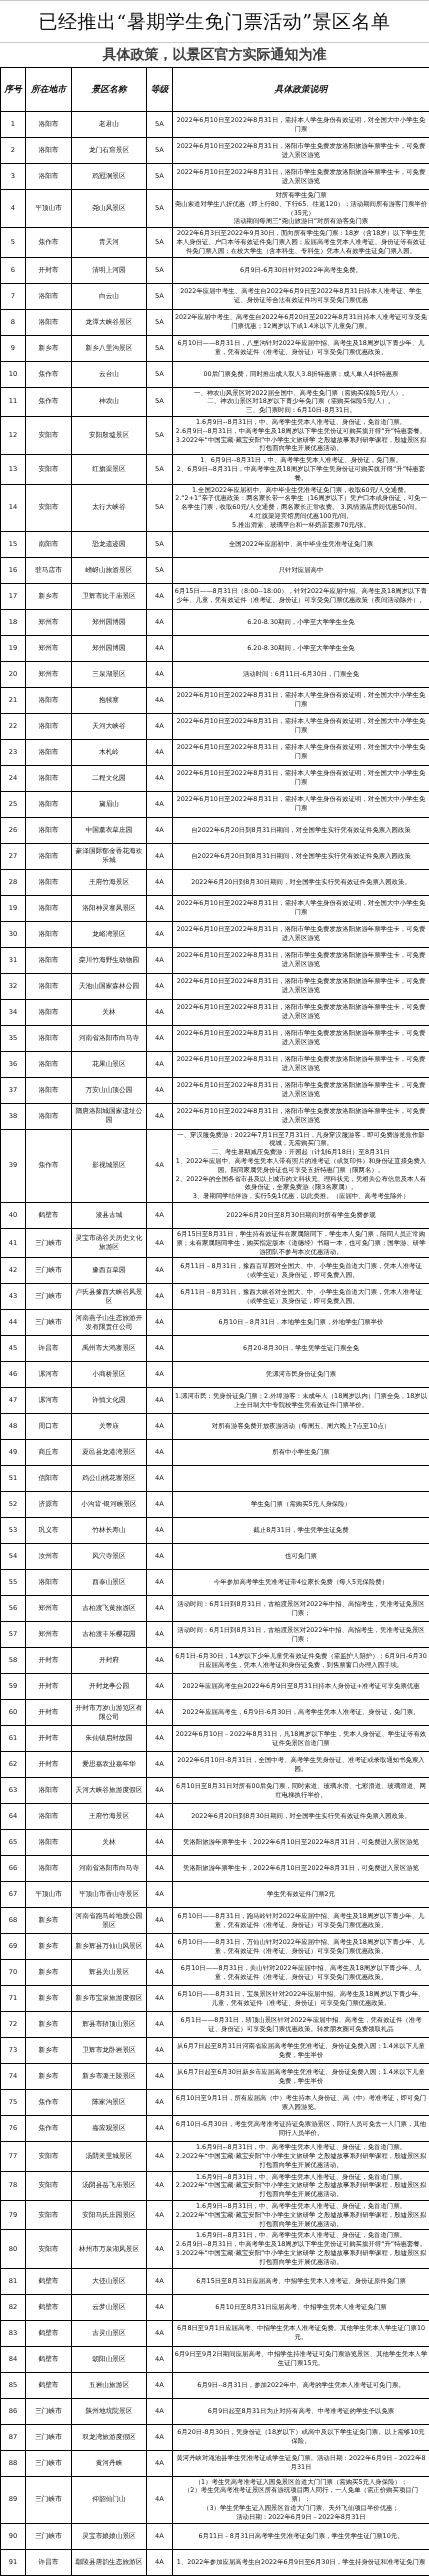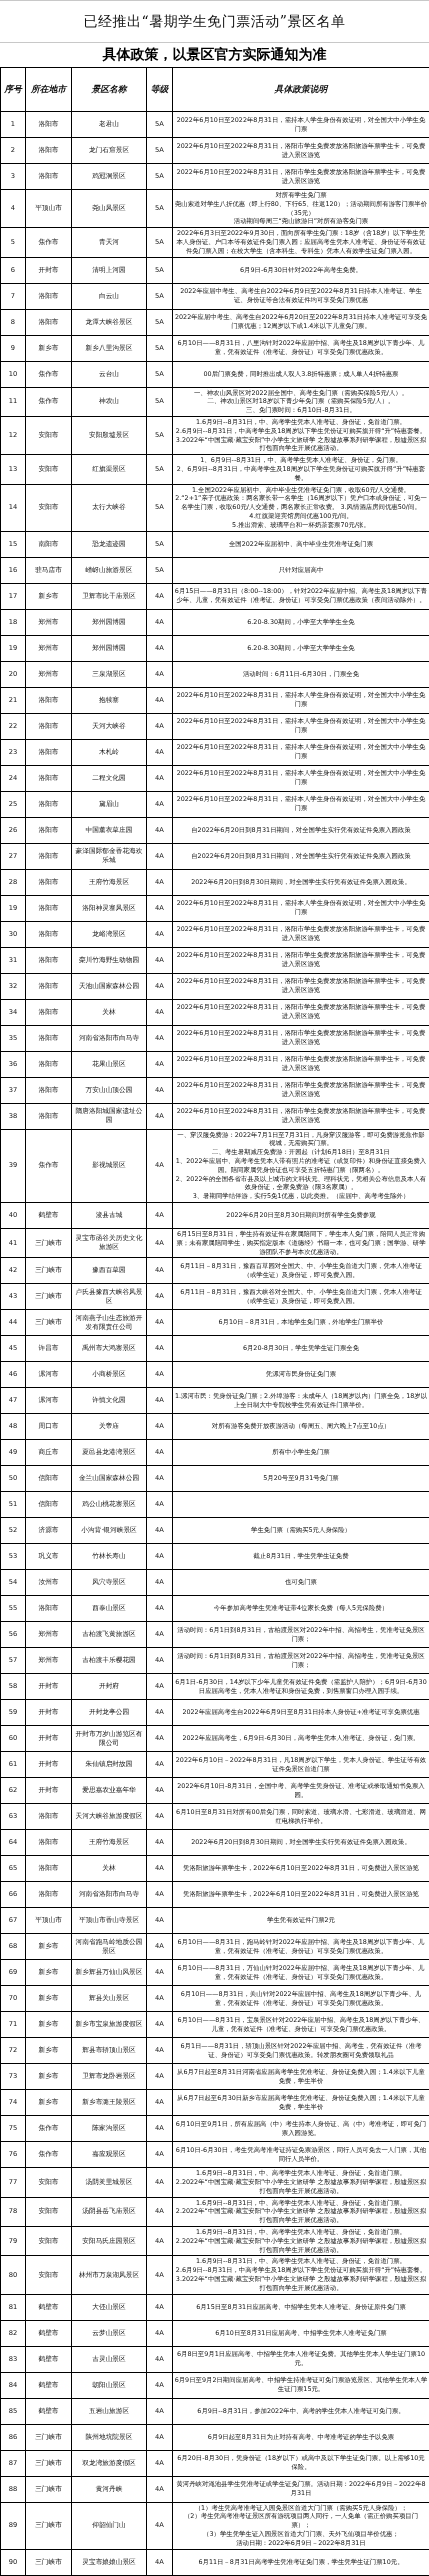--- a/index.html
+++ b/index.html
@@ -1,18 +1,18 @@
 <!DOCTYPE html>
 <html style="font-size:8.2px"><head>
 <meta charset="utf-8">
 <style>
   html,body{margin:0;padding:0;background:#fff;}
   body{width:429px;font-family:"DejaVu Sans","Liberation Sans",sans-serif;color:#111;}
-  .title{height:41px;border-top:0.5px solid #c8c8c8;border-bottom:0.5px solid #c8c8c8;display:flex;align-items:center;justify-content:center;font-size:14px;font-family:"DejaVu Serif","Liberation Serif",serif;letter-spacing:0.5px;}
-  .subtitle{height:24px;display:flex;align-items:center;justify-content:center;font-size:14px;color:#000000;font-weight:bold;font-family:"DejaVu Serif","Liberation Serif",serif;}
+  .title{height:41px;border-top:0.5px solid #c8c8c8;border-bottom:0.5px solid #c8c8c8;display:flex;align-items:center;justify-content:center;font-size:19px;font-family:"DejaVu Serif","Liberation Serif",serif;letter-spacing:0.5px;}
+  .subtitle{height:24px;display:flex;align-items:center;justify-content:center;font-size:14px;color:#404040;font-weight:bold;font-family:"DejaVu Serif","Liberation Serif",serif;}
   table{border-collapse:collapse;width:429px;table-layout:fixed;}
   th,td{border:0.5px solid #000;text-align:center;vertical-align:middle;font-size:6.7px;line-height:8.8px;padding:1px 1.5px;}
   th{height:41px;font-size:8.8px;font-weight:bold;font-style:italic;}
   td.pol{font-size:6.4px;white-space:pre-line;}
   col.c1{width:25px}col.c2{width:46px}col.c3{width:75px}col.c4{width:26px}col.c5{width:257px}
   tr.row td{height:23px;}
 </style>
 </head>
 <body>
 
@@ -381,27 +381,20 @@
         <td class="pol">对所有游客免费开放夜游活动（每周五、周六晚上7点至10点）</td>
       </tr>
       <tr class="row">
         <td>49</td>
         <td>商丘市</td>
         <td>夏邑县龙港湾景区</td>
         <td>4A</td>
         <td class="pol">所有中小学生免门票</td>
       </tr>
       <tr class="row">
-        <td>50</td>
-        <td>信阳市</td>
-        <td>金兰山国家森林公园</td>
-        <td>4A</td>
-        <td class="pol">5月20号至9月31号免门票</td>
-      </tr>
-      <tr class="row">
         <td>51</td>
         <td>信阳市</td>
         <td>鸡公山桃花寨景区</td>
         <td>4A</td>
         <td class="pol"></td>
       </tr>
       <tr class="row">
         <td>52</td>
         <td>济源市</td>
         <td>小沟背·银河峡景区</td>

